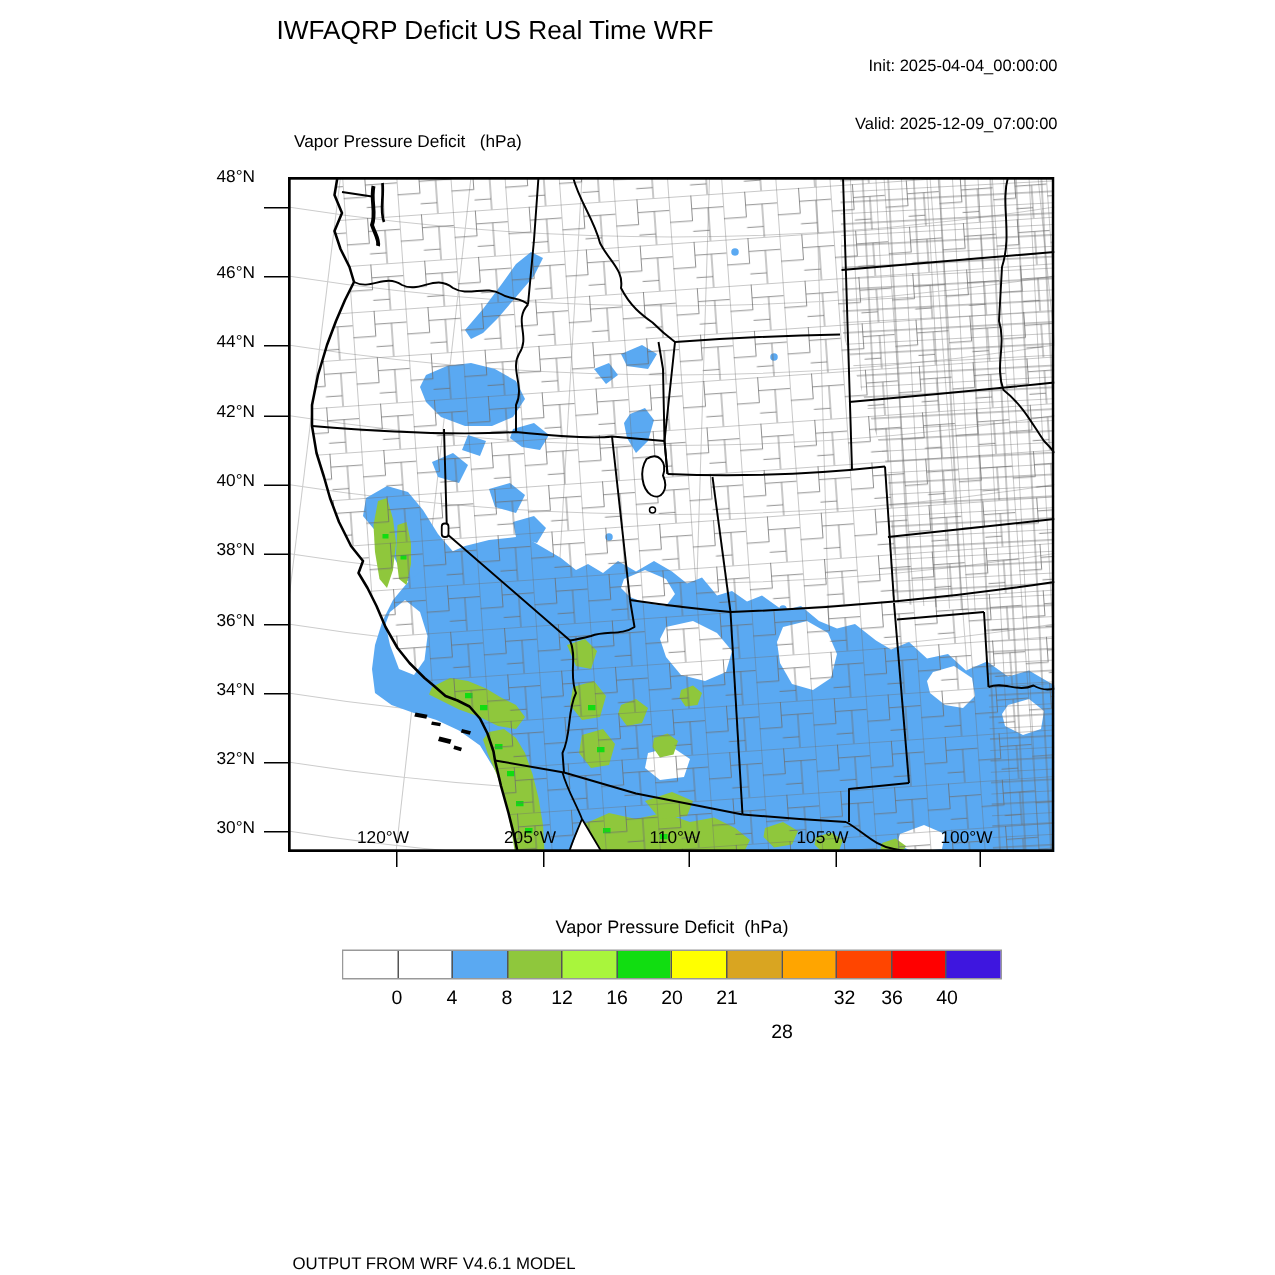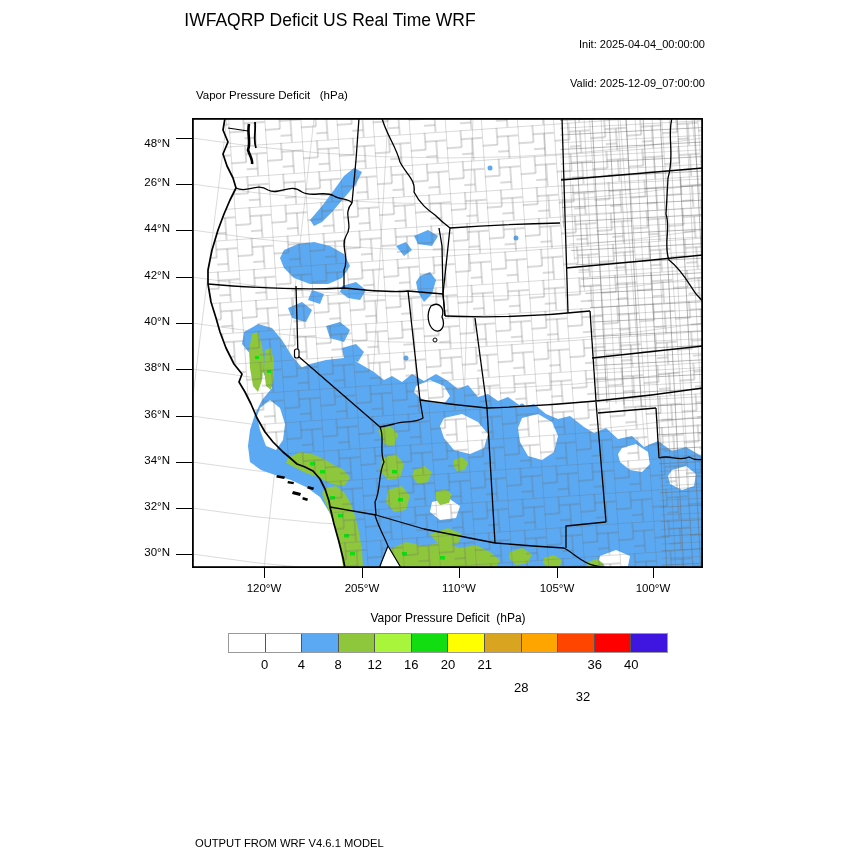--- a/index.html
+++ b/index.html
@@ -2,21 +2,21 @@
 <html><head>
 <meta charset="utf-8">
 <style>
   html,body{margin:0;padding:0;background:#fff;}
   body{width:850px;height:850px;position:relative;font-family:"Liberation Sans",sans-serif;color:#000;overflow:hidden;}
   .abs{position:absolute;}
   #plot-title{top:10px;left:330px;transform:translateX(-50%);font-size:17.5px;white-space:pre;}
   #time-block{top:12px;right:145px;text-align:right;font-size:11px;line-height:13px;white-space:pre;}
   #field-subtitle{top:89px;left:196px;font-size:11.5px;white-space:pre;}
   .lat-label{left:124px;width:46px;text-align:right;font-size:11.5px;height:14px;}
-  .lon-label{width:52px;text-align:center;font-size:11.5px;top:582px;}
+  .lon-label{width:52px;text-align:left;font-size:11.5px;top:553px;}
   .tick{background:#000;}
   #map-wrap{left:192px;top:118px;width:511px;height:450px;}
   #cb-title{top:611px;left:448px;transform:translateX(-50%);font-size:12px;white-space:pre;}
   #colorbar{left:228px;top:633px;width:440px;height:20px;display:flex;border:1.5px solid #999;box-sizing:border-box;background:#fff;}
   .cb-cell{flex:1 1 0;border-left:1px solid #555;}
   .cb-cell:first-child{border-left:none;}
   .cb-num{width:34px;text-align:center;font-size:13px;top:657px;}
   #footer{left:195px;top:808px;font-size:11.2px;line-height:14px;white-space:pre;}
   svg{display:block;}
 </style>
@@ -219,23 +219,23 @@
     <div class="cb-cell" style="background: rgb(62, 22, 223);"></div>
   </div>
 <div id="cb-labels"></div>
 
 <div id="footer" class="abs">
   <div>OUTPUT FROM WRF V4.6.1 MODEL</div>
   
 </div>
 
 <div class="abs tick" style="left: 176px; top: 137.5px; width: 16px; height: 1.5px;"></div>
-<div class="abs lat-label" style="top: 137px;">48°N</div>
+<div class="abs lat-label" style="top: 112px;">48°N</div>
 <div class="abs tick" style="left: 176px; top: 183.5px; width: 16px; height: 1.5px;"></div>
-<div class="abs lat-label" style="top: 176px;">26°N</div>
+<div class="abs lat-label" style="top: 176px;">46°N</div>
 <div class="abs tick" style="left: 176px; top: 229.5px; width: 16px; height: 1.5px;"></div>
 <div class="abs lat-label" style="top: 222px;">44°N</div>
 <div class="abs tick" style="left: 176px; top: 276.5px; width: 16px; height: 1.5px;"></div>
 <div class="abs lat-label" style="top: 269px;">42°N</div>
 <div class="abs tick" style="left: 176px; top: 322.5px; width: 16px; height: 1.5px;"></div>
 <div class="abs lat-label" style="top: 315px;">40°N</div>
 <div class="abs tick" style="left: 176px; top: 368.5px; width: 16px; height: 1.5px;"></div>
 <div class="abs lat-label" style="top: 361px;">38°N</div>
 <div class="abs tick" style="left: 176px; top: 415.5px; width: 16px; height: 1.5px;"></div>
 <div class="abs lat-label" style="top: 408px;">36°N</div>
@@ -256,15 +256,15 @@
 <div class="abs tick" style="left: 652.5px; top: 568px; width: 1.5px; height: 10px;"></div>
 <div class="abs lon-label" style="left: 627px;">100°W</div>
 <div class="abs cb-num" style="left: 247.667px;">0</div>
 <div class="abs cb-num" style="left: 284.333px;">4</div>
 <div class="abs cb-num" style="left: 321px;">8</div>
 <div class="abs cb-num" style="left: 357.667px;">12</div>
 <div class="abs cb-num" style="left: 394.333px;">16</div>
 <div class="abs cb-num" style="left: 431px;">20</div>
 <div class="abs cb-num" style="left: 467.667px;">21</div>
 <div class="abs cb-num" style="left: 504.333px; margin-top: 23px;">28</div>
-<div class="abs cb-num" style="left: 566px; margin-top: 32px;">32</div>
+<div class="abs cb-num" style="left: 546px;">32</div>
 <div class="abs cb-num" style="left: 577.667px;">36</div>
 <div class="abs cb-num" style="left: 614.333px;">40</div>
 
 </body></html>

